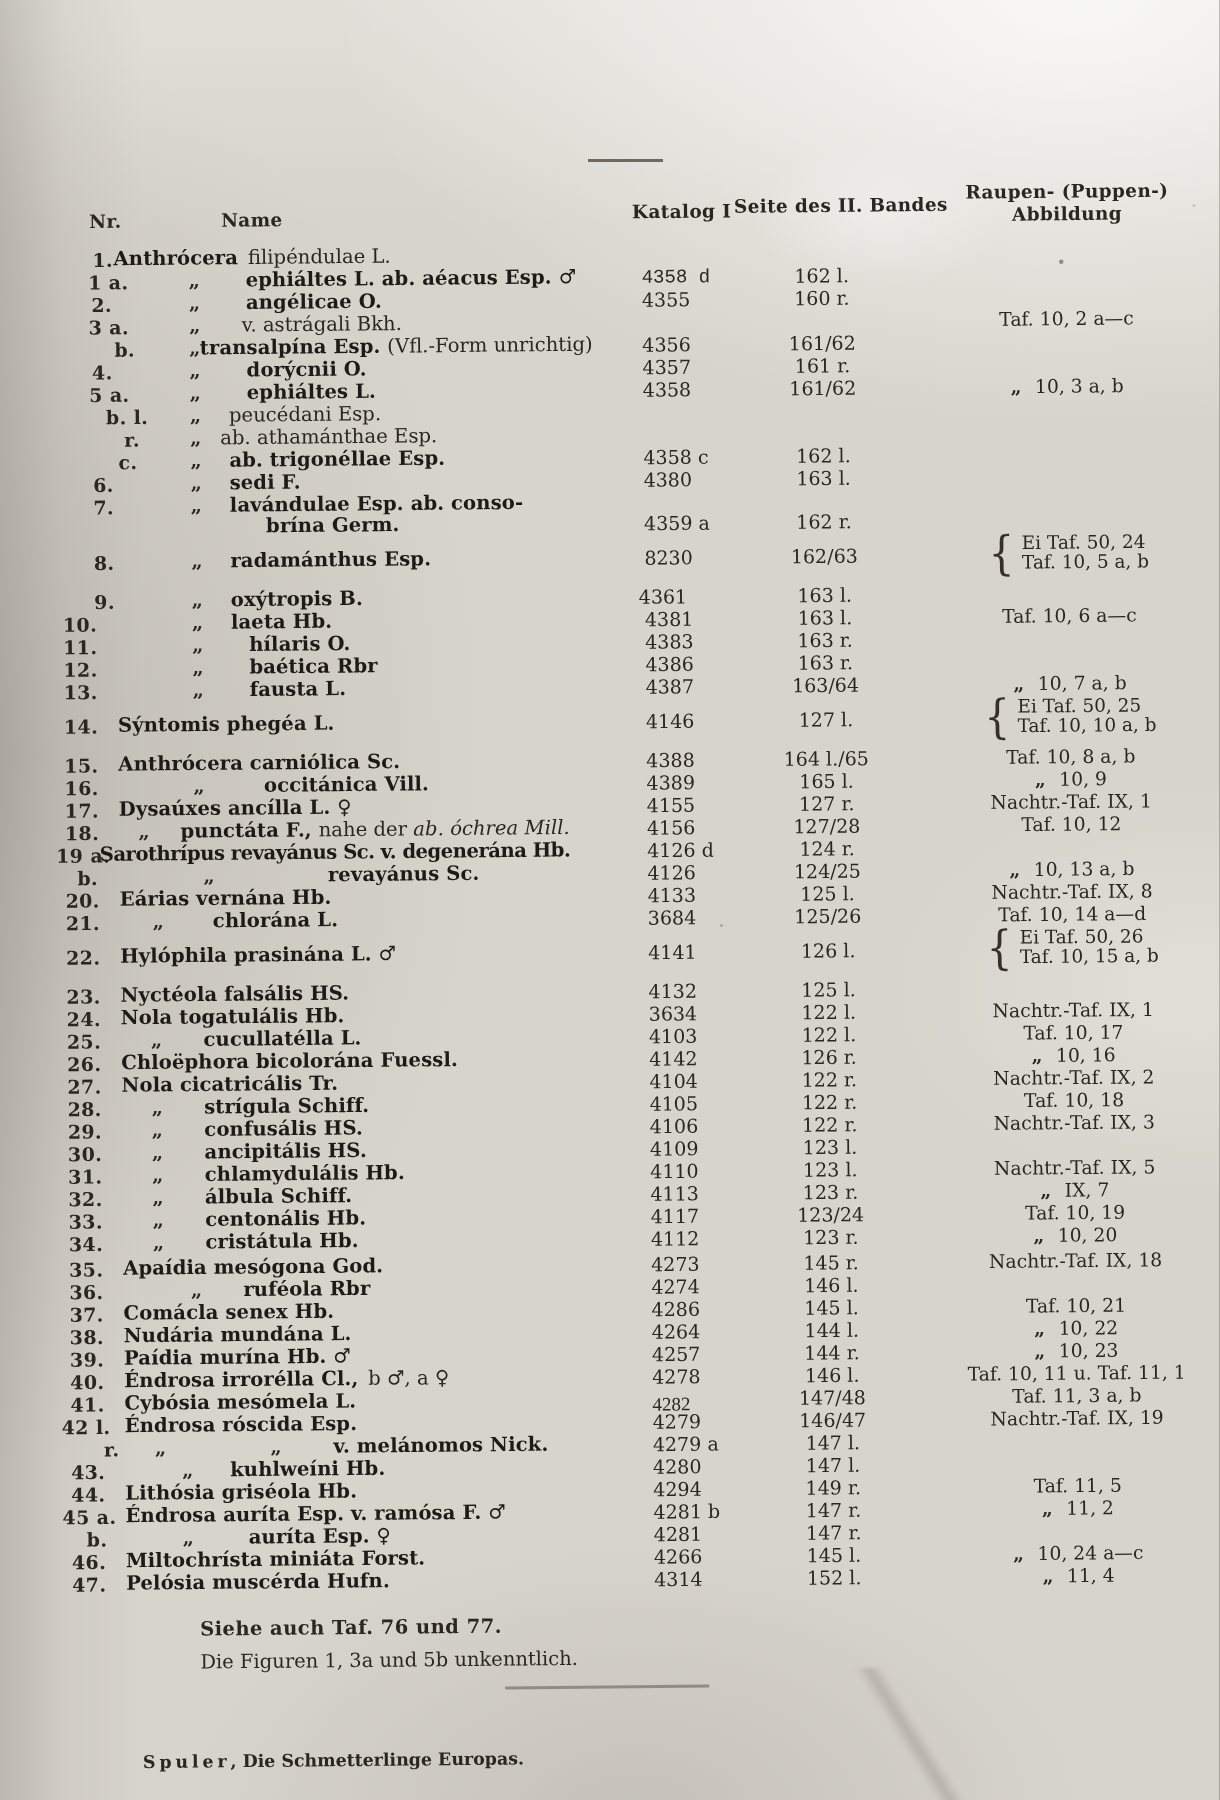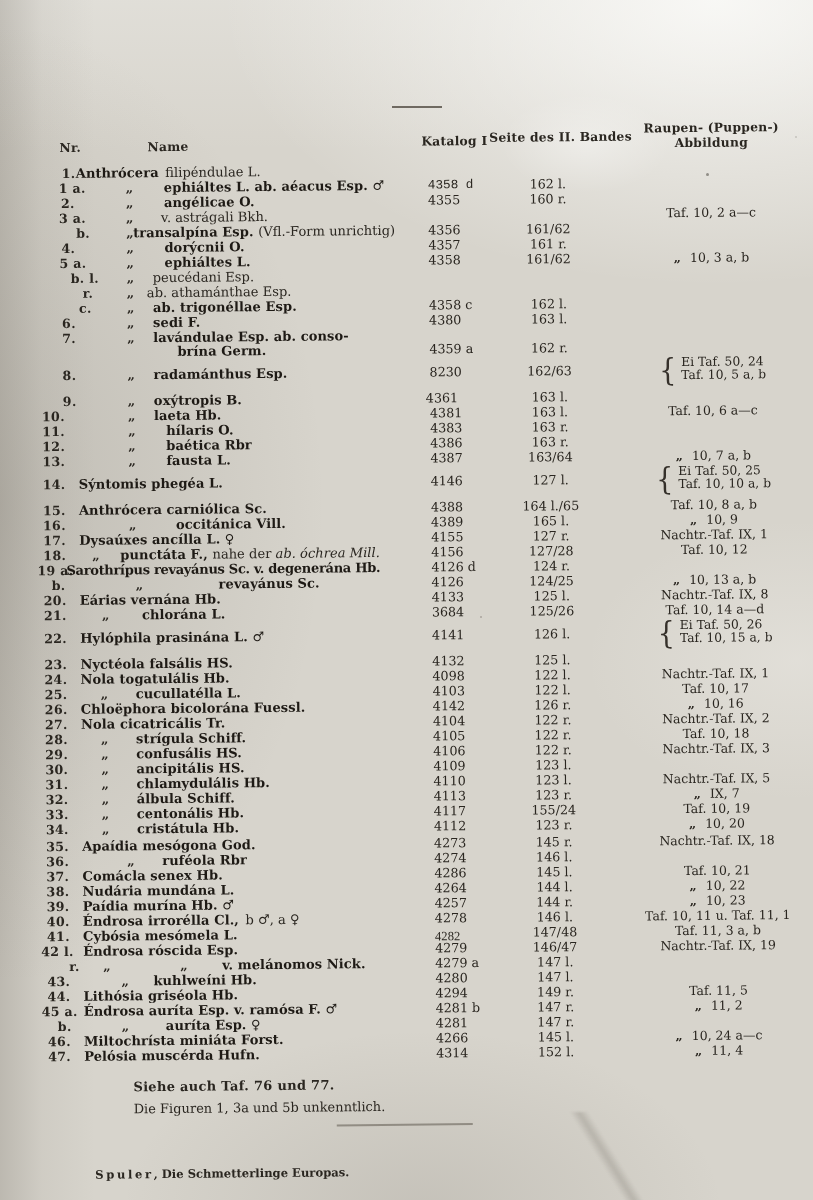--- a/index.html
+++ b/index.html
@@ -280,21 +280,21 @@
         </div>
         <div class="trow" style="height: 15px; margin-top: 4px;">
           <span class="c nr" style="left: 42px; top: 0px;">23.</span>
           <span class="c nm" style="left: 78px; top: 0px;"><b>Nyctéola falsális HS.</b></span>
           <span class="c kat" style="left: 430px; top: 0px;">4132</span>
           <span class="c seite" style="left: 498px; top: 0px;">125 l.</span>
         </div>
         <div class="trow" style="height: 15px;">
           <span class="c nr" style="left: 42px; top: 0px;">24.</span>
           <span class="c nm" style="left: 78px; top: 0px;"><b>Nola togatulális Hb.</b></span>
-          <span class="c kat" style="left: 430px; top: 0px;">4098</span>
+          <span class="c kat" style="left: 430px; top: 0px;">3634</span>
           <span class="c seite" style="left: 498px; top: 0px;">122 l.</span>
           <span class="c abb" style="left: 612px; top: 0px;">Nachtr.-Taf. IX, 1</span>
         </div>
         <div class="trow" style="height: 15px;">
           <span class="c nr" style="left: 42px; top: 0px;">25.</span>
           <span class="c dit" style="left: 98px; top: 0px;">„</span>
           <span class="c nm" style="left: 133px; top: 0px;"><b>cucullatélla L.</b></span>
           <span class="c kat" style="left: 430px; top: 0px;">4103</span>
           <span class="c seite" style="left: 498px; top: 0px;">122 l.</span>
           <span class="c abb" style="left: 612px; top: 0px;">Taf. 10, 17</span>
@@ -350,21 +350,21 @@
           <span class="c nm" style="left: 133px; top: 0px;"><b>álbula Schiff.</b></span>
           <span class="c kat" style="left: 430px; top: 0px;">4113</span>
           <span class="c seite" style="left: 498px; top: 0px;">123 r.</span>
           <span class="c abb" style="left: 612px; top: 0px;"><span class="dmark">„</span>IX, 7</span>
         </div>
         <div class="trow" style="height: 15px;">
           <span class="c nr" style="left: 42px; top: 0px;">33.</span>
           <span class="c dit" style="left: 98px; top: 0px;">„</span>
           <span class="c nm" style="left: 133px; top: 0px;"><b>centonális Hb.</b></span>
           <span class="c kat" style="left: 430px; top: 0px;">4117</span>
-          <span class="c seite" style="left: 498px; top: 0px;">155/24</span>
+          <span class="c seite" style="left: 498px; top: 0px;">123/24</span>
           <span class="c abb" style="left: 612px; top: 0px;">Taf. 10, 19</span>
         </div>
         <div class="trow" style="height: 15px;">
           <span class="c nr" style="left: 42px; top: 0px;">34.</span>
           <span class="c dit" style="left: 98px; top: 0px;">„</span>
           <span class="c nm" style="left: 133px; top: 0px;"><b>cristátula Hb.</b></span>
           <span class="c kat" style="left: 430px; top: 0px;">4112</span>
           <span class="c seite" style="left: 498px; top: 0px;">123 r.</span>
           <span class="c abb" style="left: 612px; top: 0px;"><span class="dmark">„</span>10, 20</span>
         </div>

